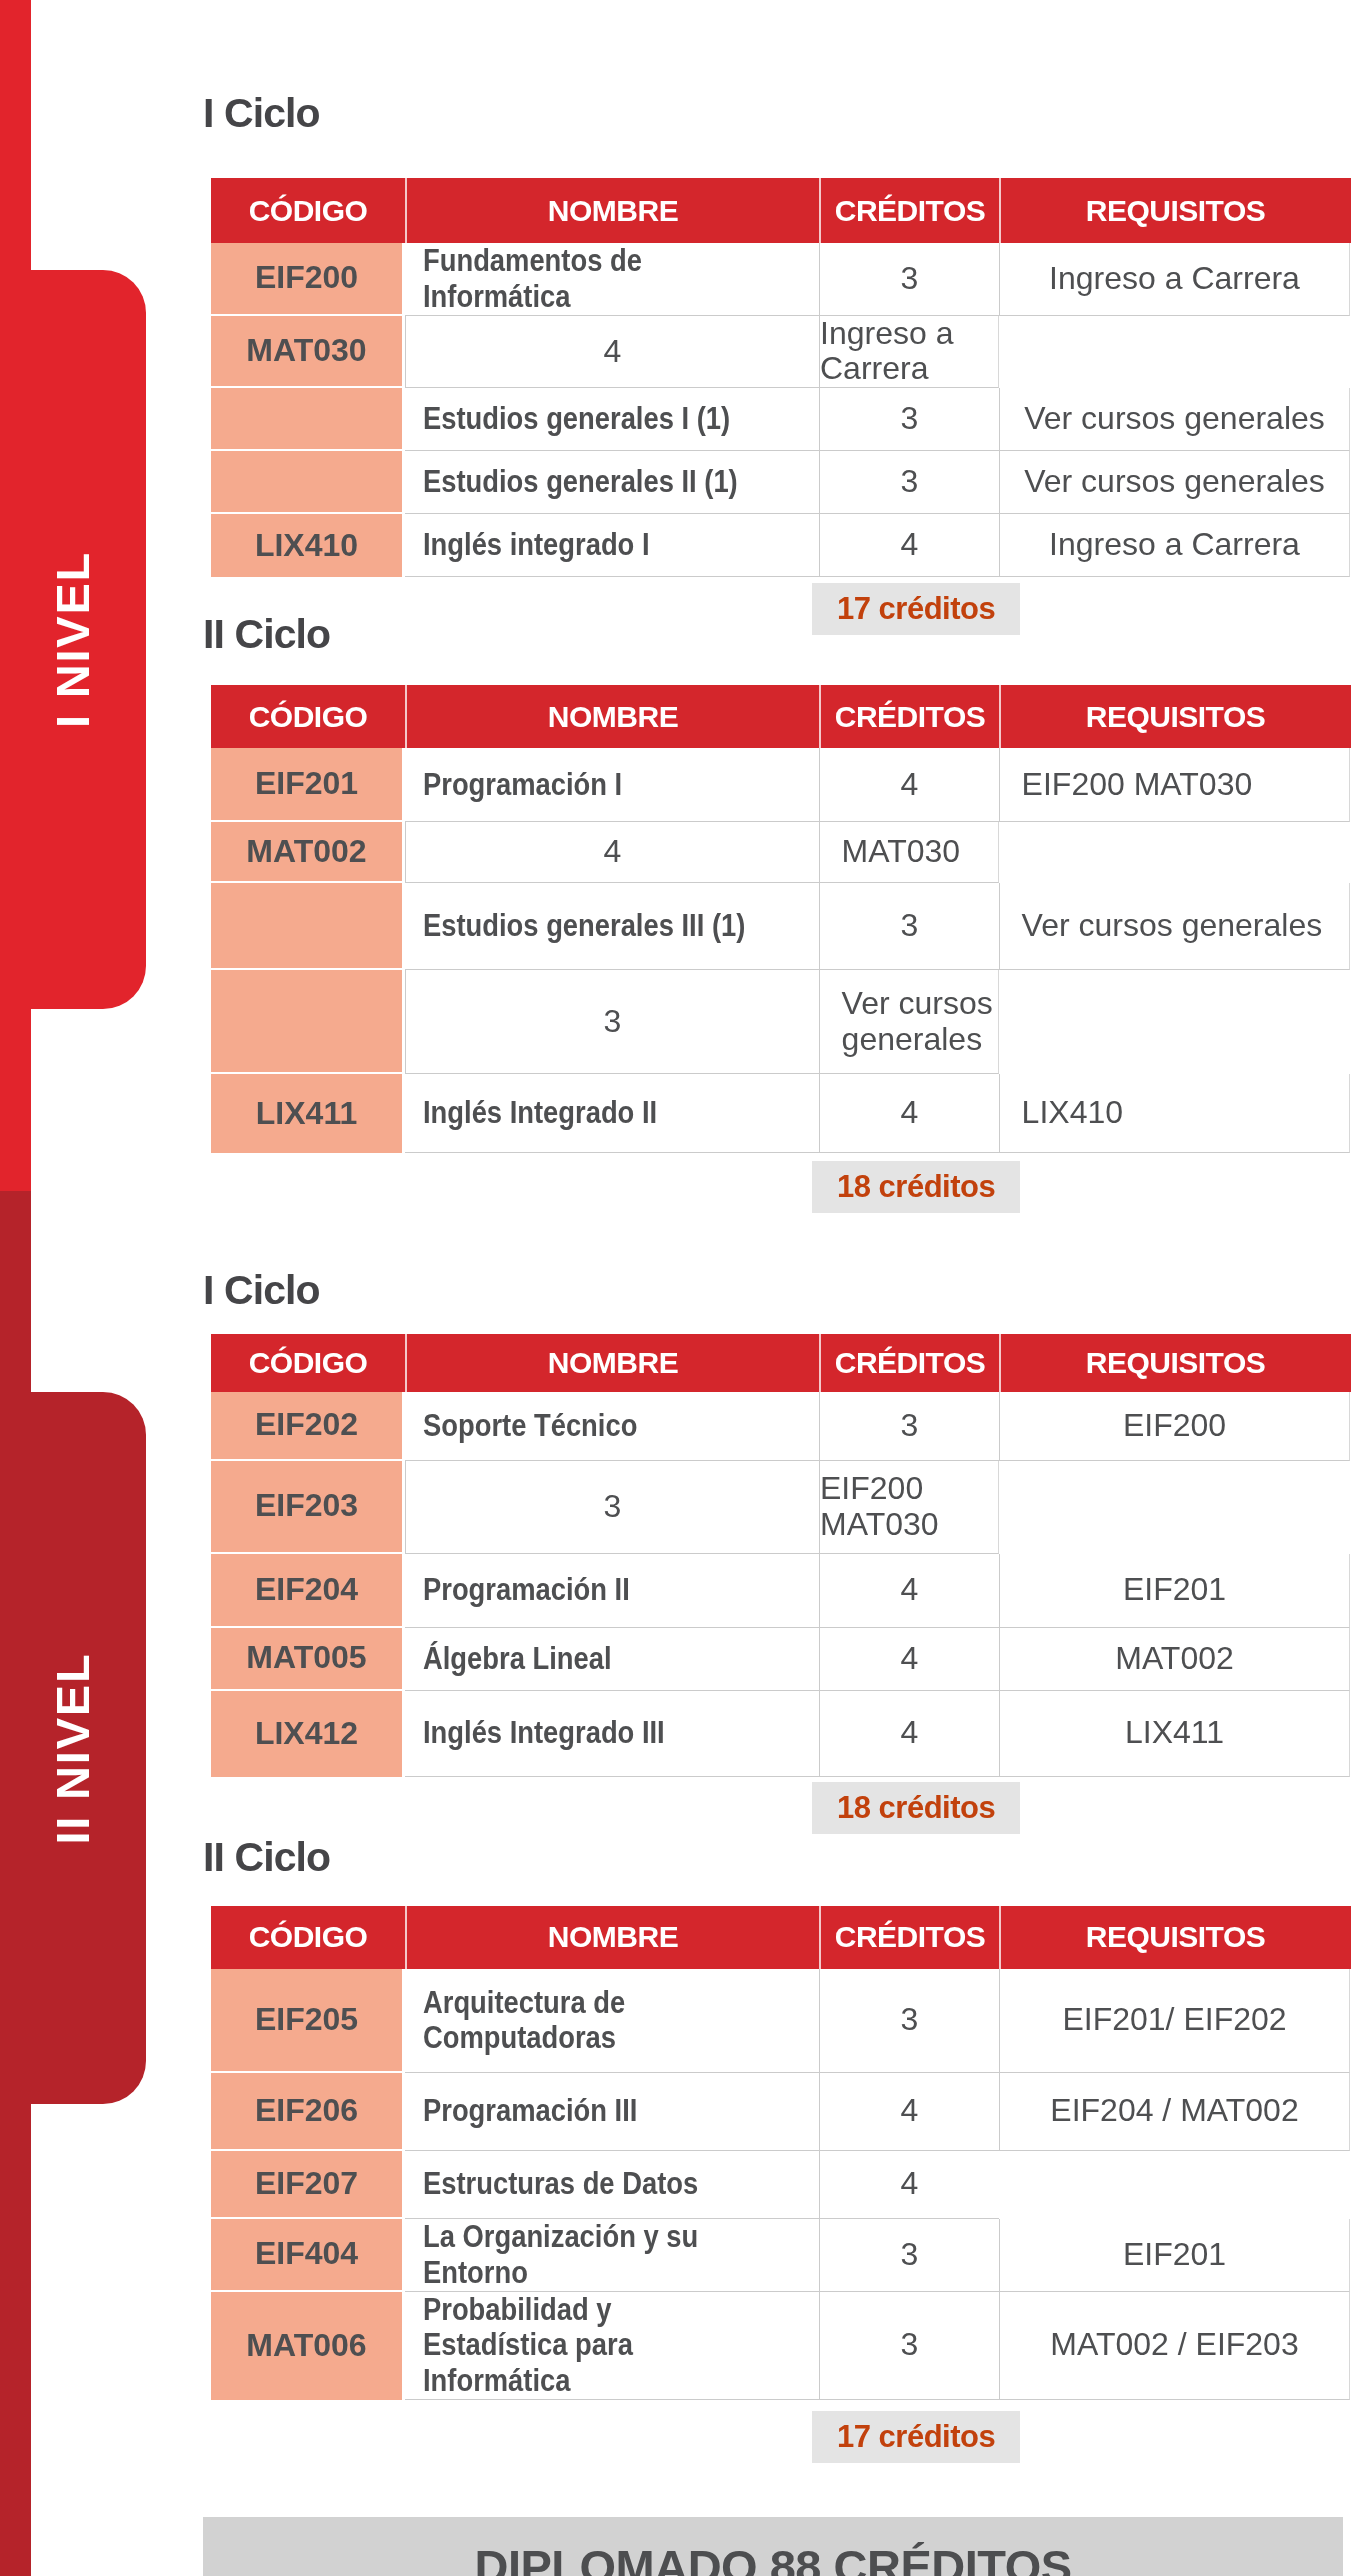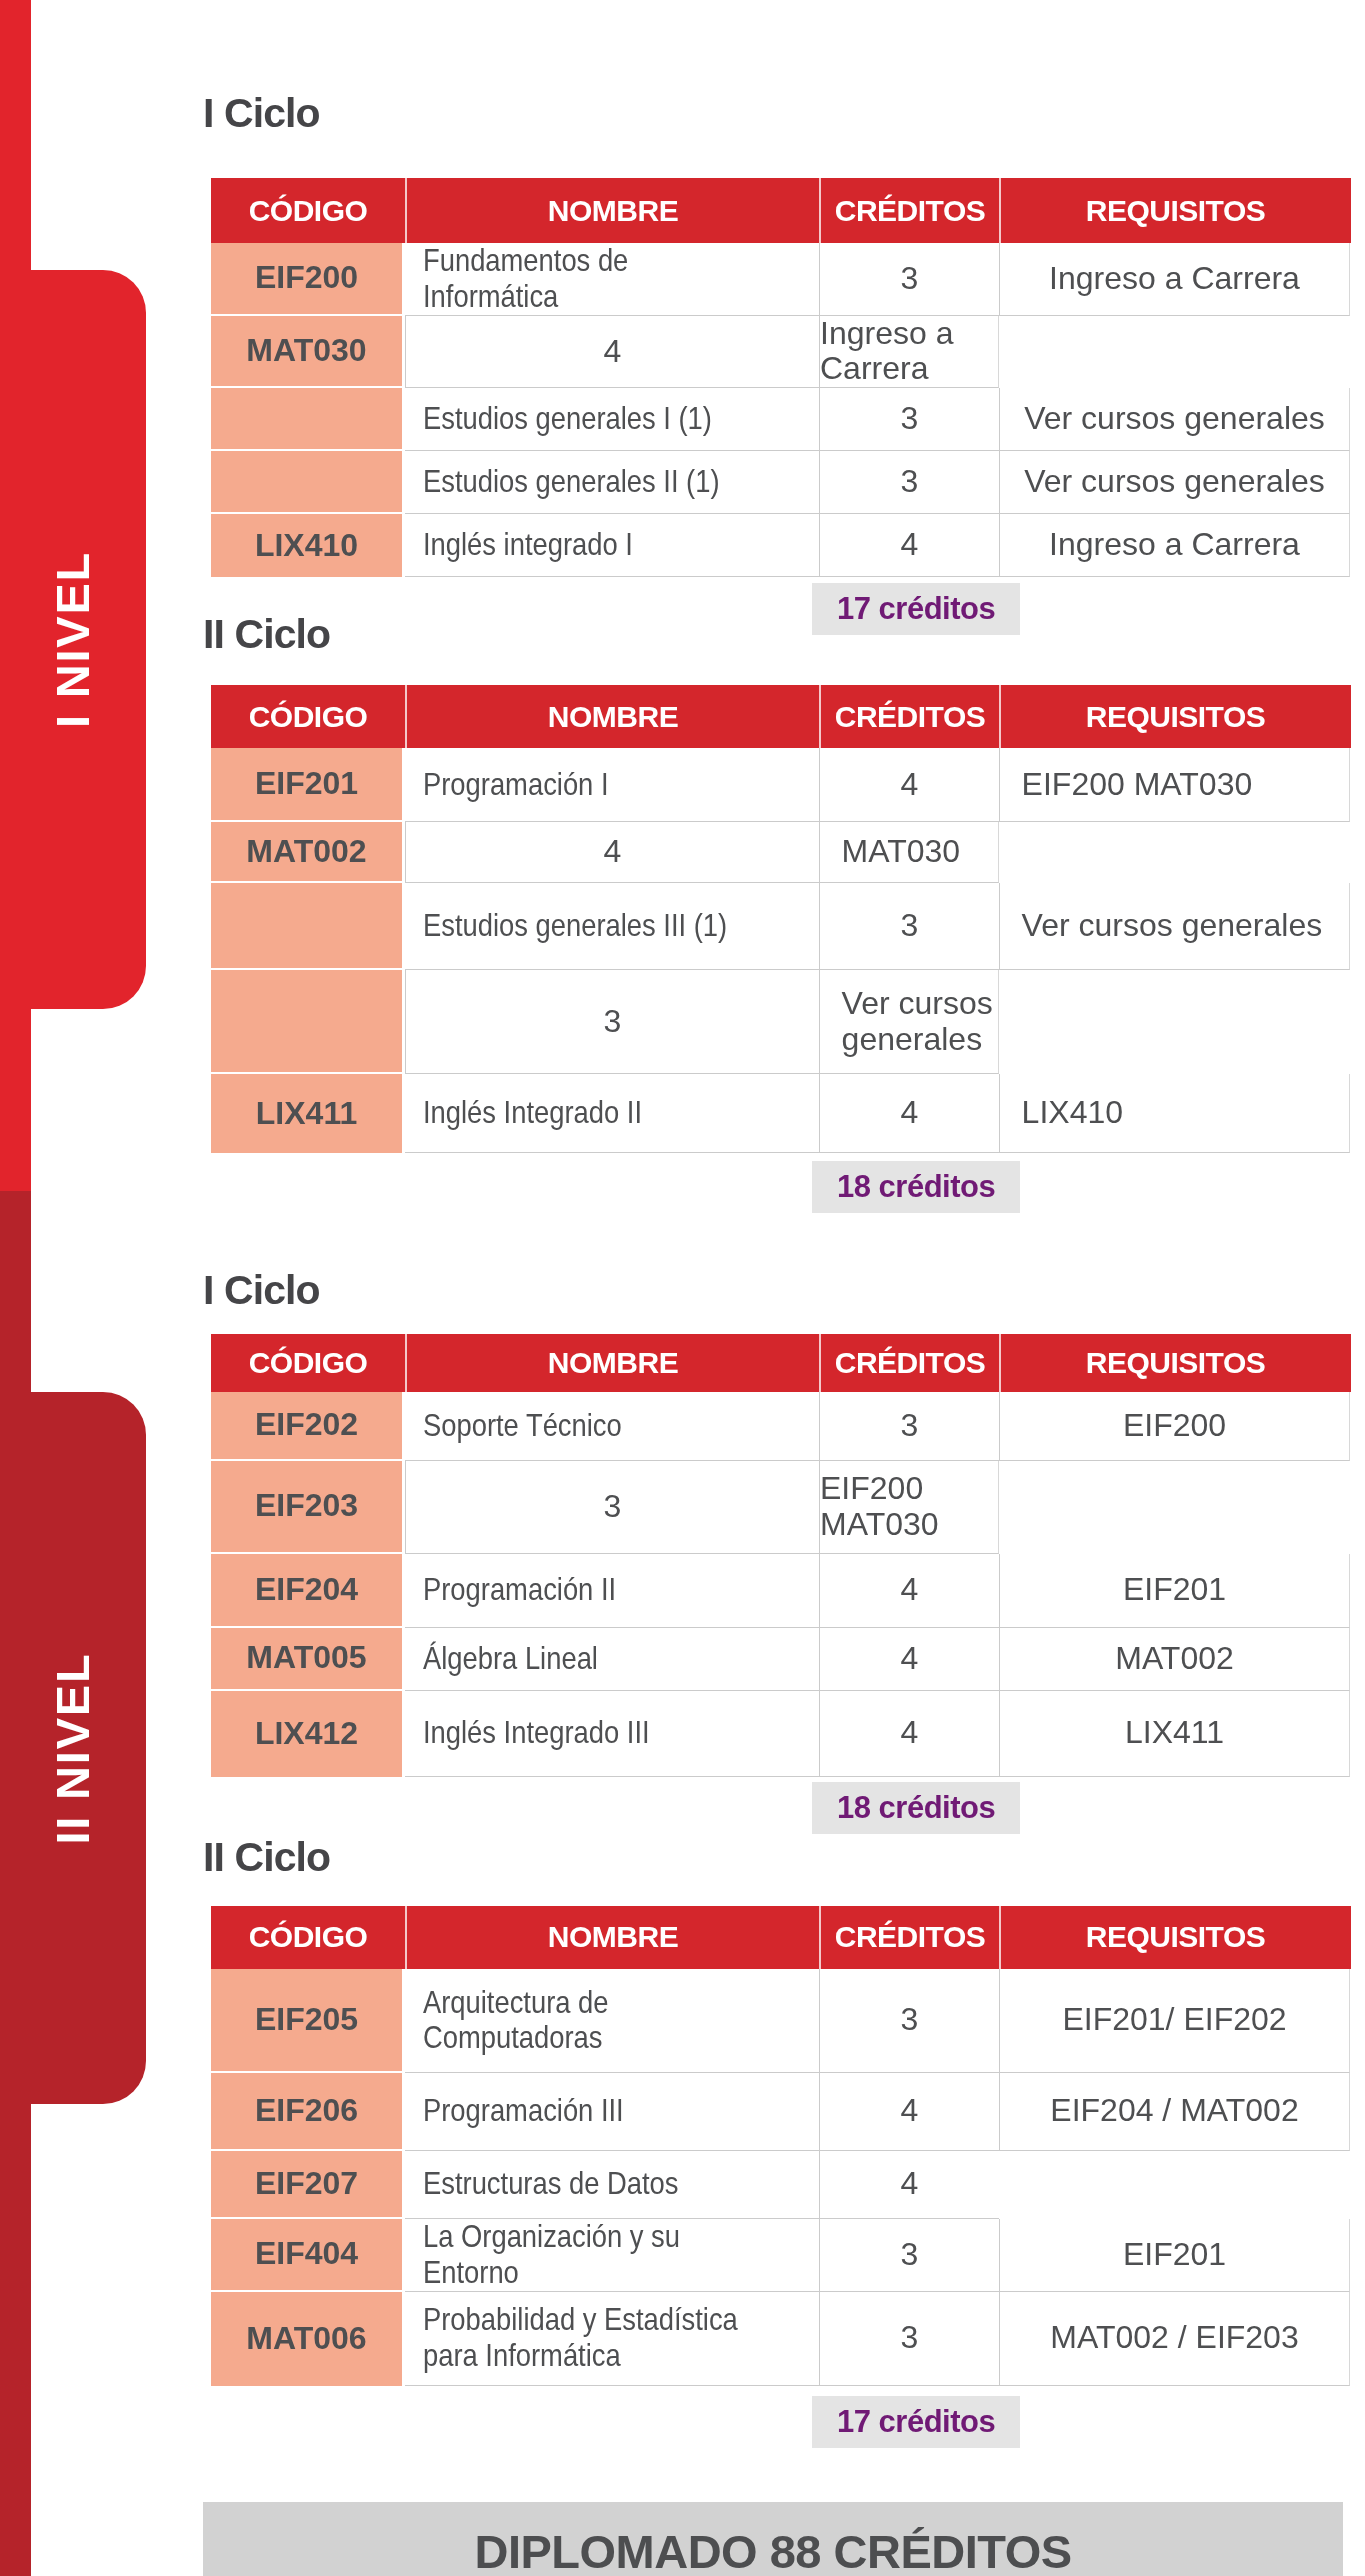--- a/index.html
+++ b/index.html
@@ -61,20 +61,21 @@
   .cod{
     background:#f5aa8e;font-weight:bold;
     border-right:3.6px solid #ffffff;
     border-bottom:2.7px solid #ffffff;
   }
   .trow:last-child .cod{border-bottom:none;}
   .nom{
     justify-content:flex-end;text-align:left;
     padding-left:18px;padding-right:3.6px;
     border-bottom:1.8px solid #cbcbcb;
+    font-weight:bold;
   }
   .nom-text{
     display:inline-block;width:117%;
     transform:scaleX(0.855);transform-origin:left center;
   }
   .cre,.req{
     border-left:1.8px solid #cbcbcb;
     border-bottom:1.8px solid #cbcbcb;
   }
   .req{border-right:1.8px solid #d8d8d8;}
@@ -82,21 +83,21 @@
   
   .total-row{display:flex;}
   .tr1{margin-top:5.4px;}
   .tr2{margin-top:7.2px;}
   .tr3{margin-top:5.4px;}
   .tr4{margin-top:10.8px;}
   .total-badge{
     margin-left:609px;
     background:#e4e4e4;
     padding:8px 25px;
-    font-size:31px;font-weight:bold;color:#701a75;
+    font-size:31px;font-weight:bold;color:#c2410c;
     letter-spacing:-0.5px;
   }
   
   .banner{
     margin-top:54px;height:99px;width:1140px;
     background:#d2d2d2;
     display:flex;align-items:center;justify-content:center;
   }
   .banner-text{
     font-size:47px;font-weight:bold;color:#4d4e50;letter-spacing:-0.5px;

